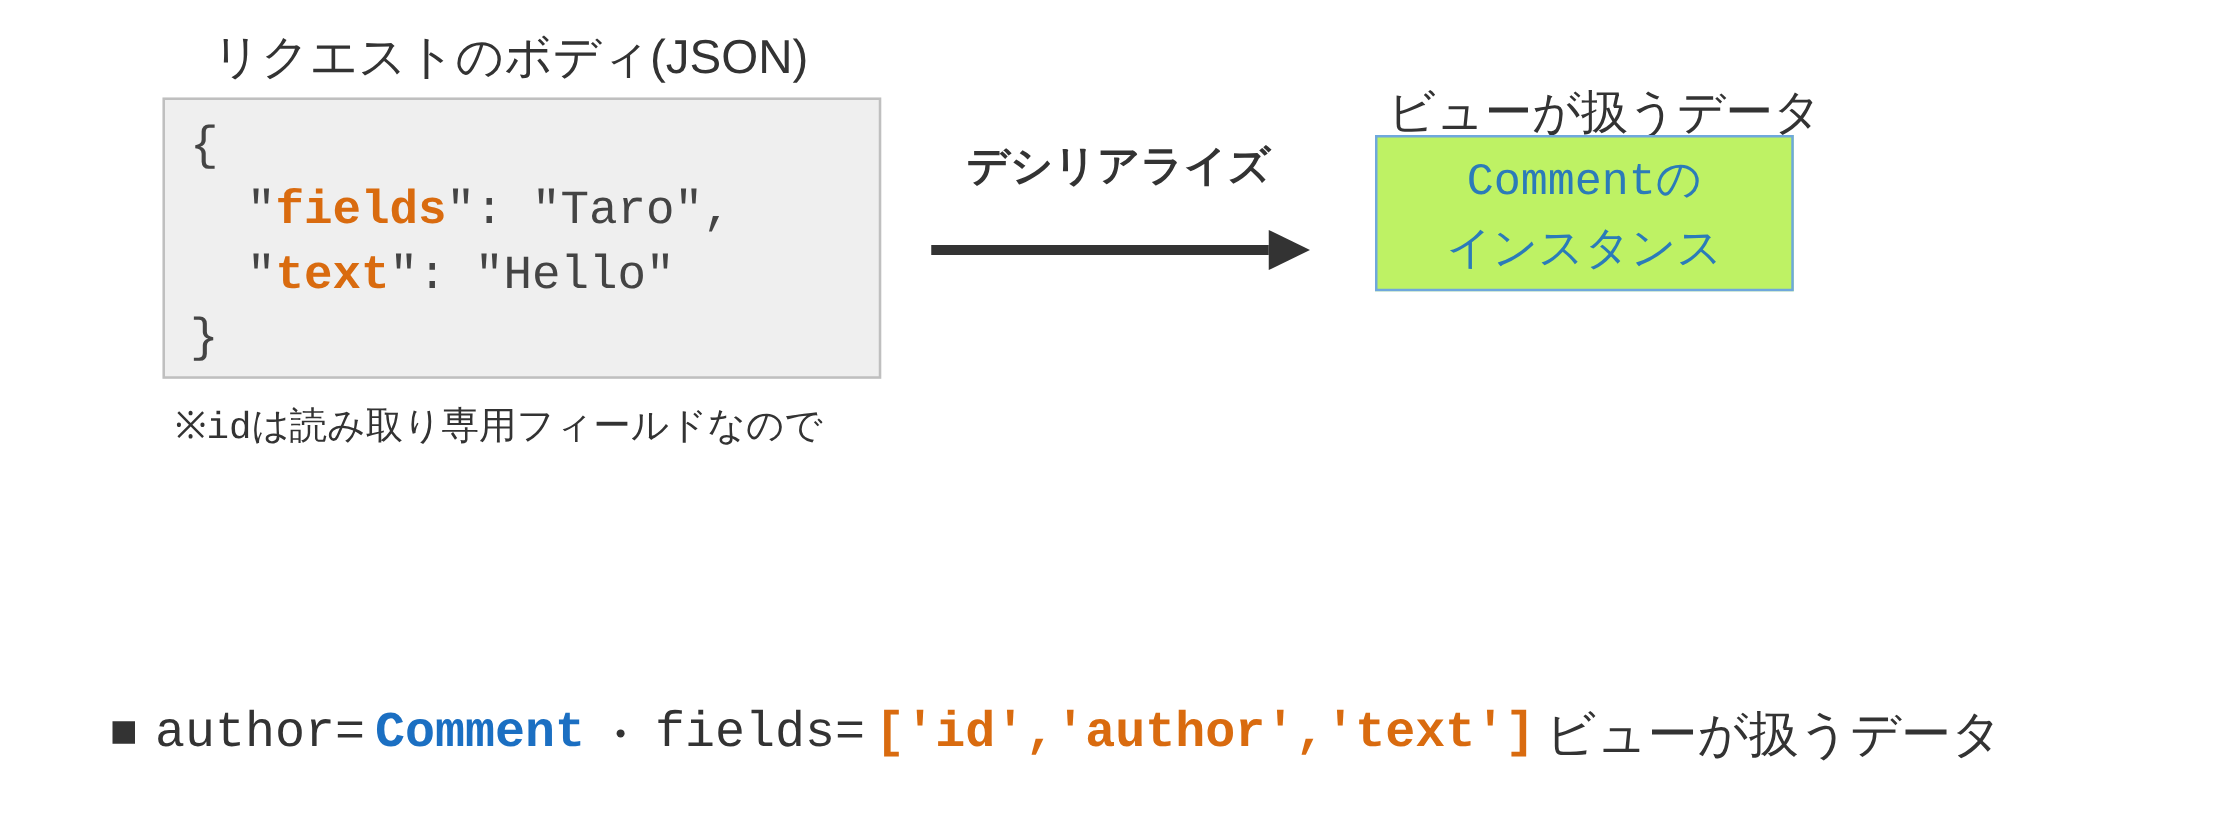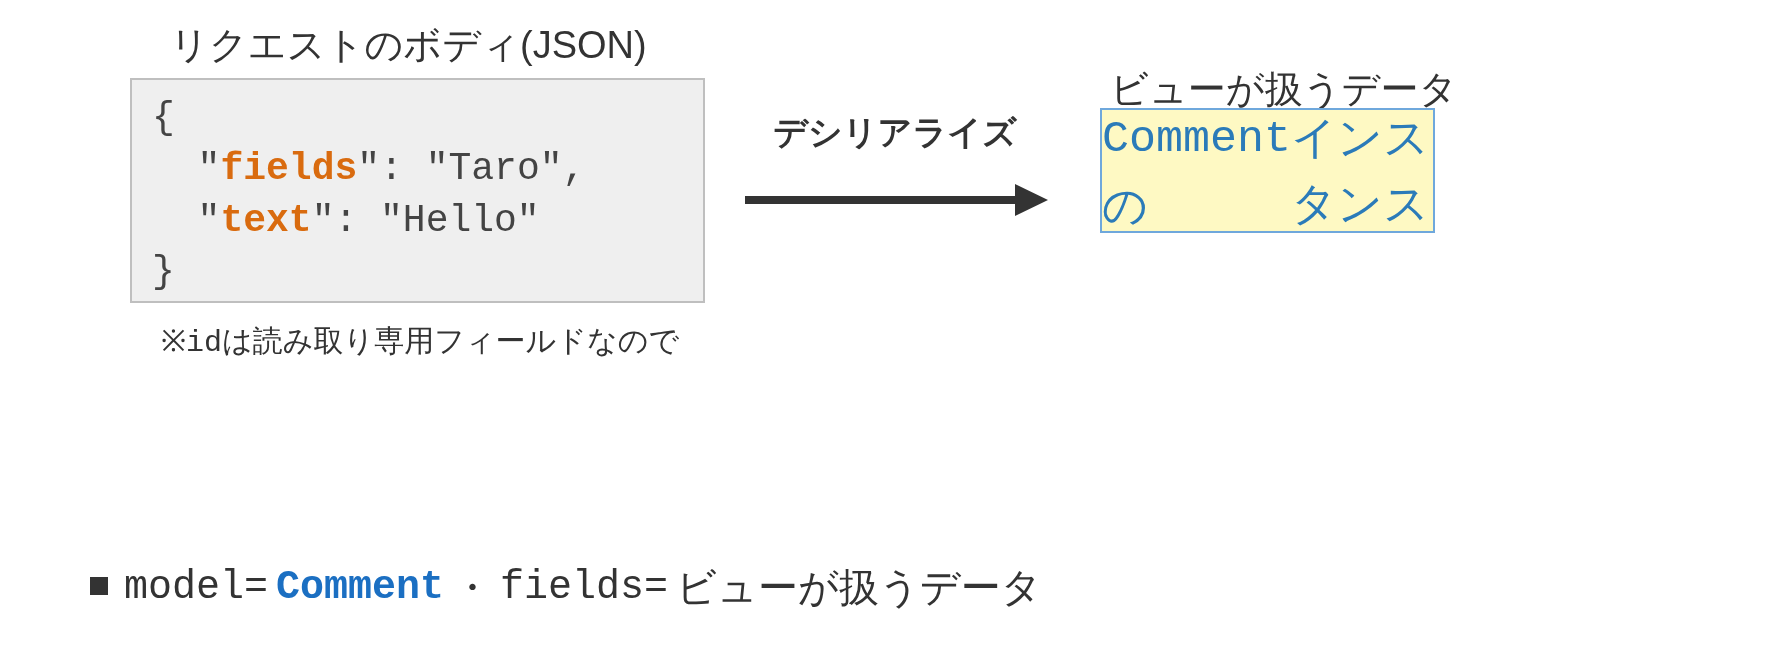--- a/index.html
+++ b/index.html
@@ -33,21 +33,20 @@
   }
   .code-line { white-space: pre; }
   .key { color: #d96b0f; font-weight: 700; }
   .note {
     position: absolute;
     top: 318px;
     left: 140px;
     width: 560px;
     font-size: 30px;
     color: #333;
-    text-align: center;
     line-height: 1.55;
   }
   .arrow-wrap {
     position: absolute;
     top: 110px;
     left: 740px;
     width: 310px;
     text-align: center;
   }
   .arrow-label {
@@ -63,26 +62,26 @@
     left: 1110px;
     font-size: 38px;
     color: #333;
   }
   .instance-box {
     position: absolute;
     top: 108px;
     left: 1100px;
     width: 335px;
     height: 125px;
-    background: #fef9c3;
+    background: #bef264;
     border: 2px solid #6fa8dc;
-    font-size: 45px;
+    font-size: 36px;
     color: #2b7bb9;
     display: flex;
-    flex-direction: row;
+    flex-direction: column;
     align-items: center;
     justify-content: center;
     line-height: 1.45;
   }
   .instance-box .comment-word { color: #2b7bb9; }
   .instance-box .no-en { color: #2b7bb9; }
   .bottom-row {
     position: absolute;
     top: 560px;
     left: 90px;
@@ -138,18 +137,19 @@
 
 <div class="instance-box">
   <div>
     <span class="mono comment-word">Comment</span><span class="no-en">の</span>
   </div>
   <div>インスタンス</div>
 </div>
 
 <div class="bottom-row">
   <span class="bullet"></span>
-  <span class="mono">model=</span>
+  <span class="mono">author=</span>
     <span class="mono blue">Comment</span>
     <span>・</span>
     <span class="mono">fields=</span>
+    <span class="mono orange">['id','author','text']</span>
     <span> ビューが扱うデータ</span>
 </div>
 
 </body></html>

